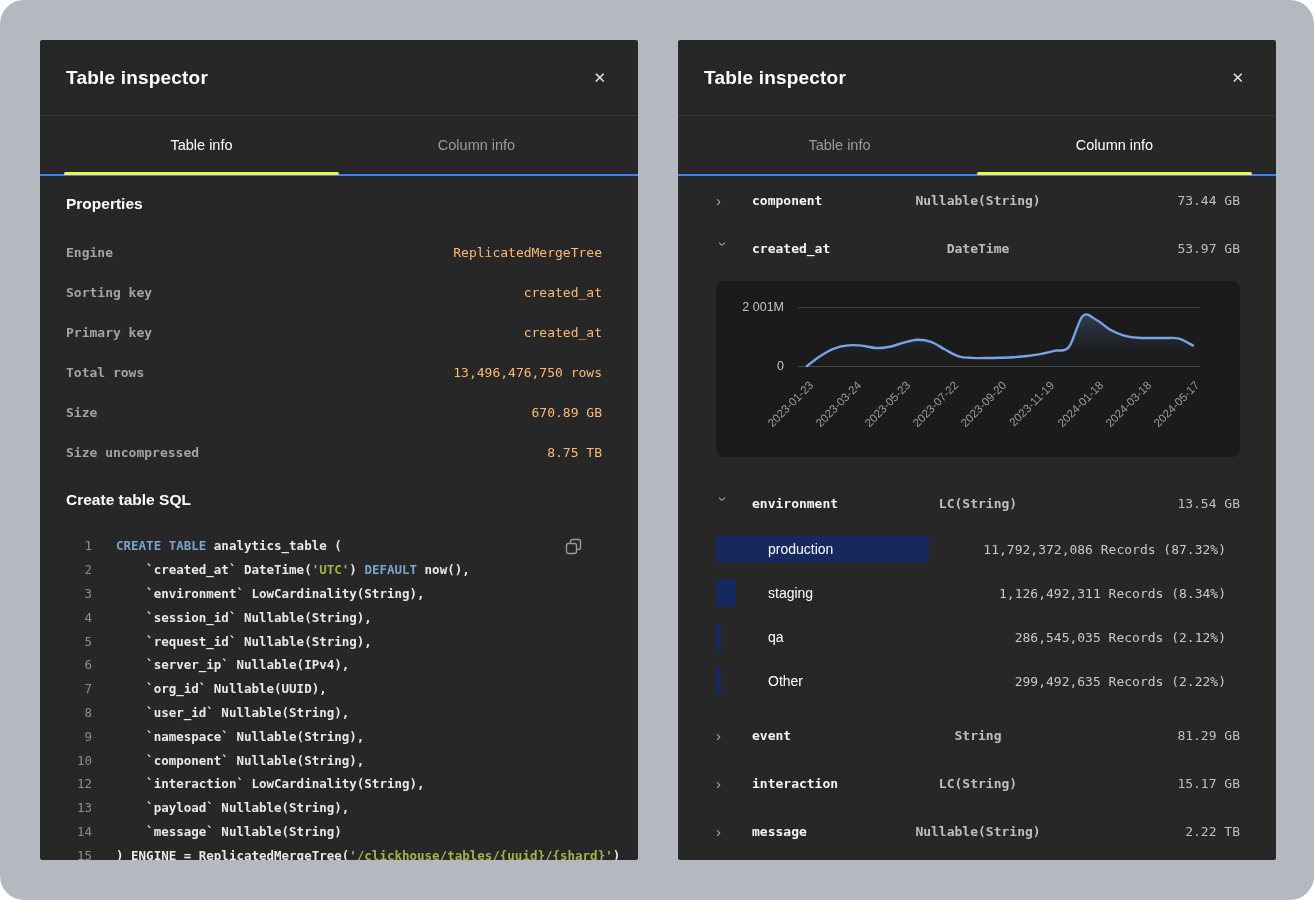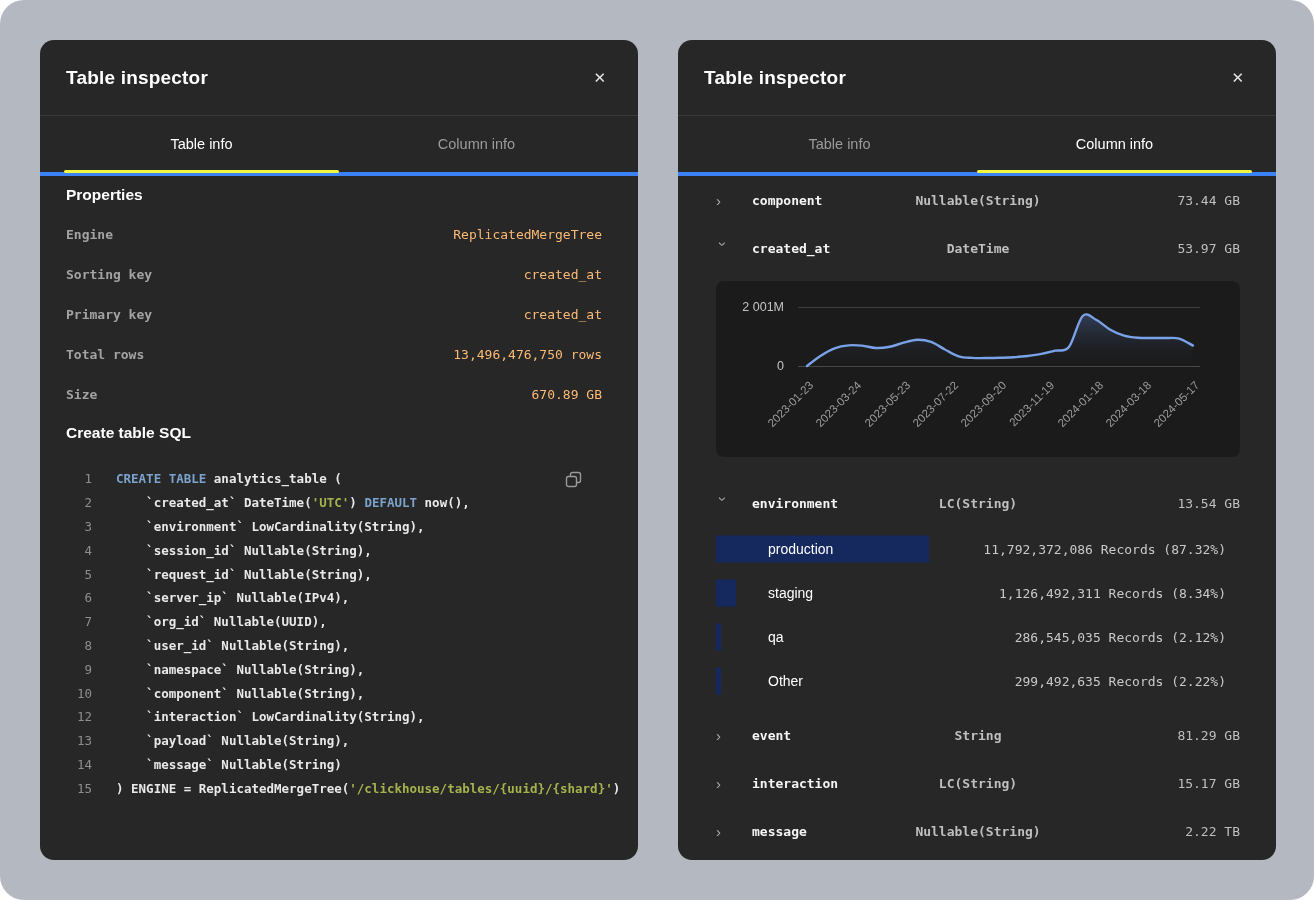--- a/index.html
+++ b/index.html
@@ -1,36 +1,36 @@
 <!DOCTYPE html>
 <html><head>
 <meta charset="utf-8">
 <style>
   * { margin:0; padding:0; box-sizing:border-box; }
   html,body { background:#ffffff; font-family:"Liberation Sans", sans-serif; }
   .screen{ position:relative; width:1314px; height:900px; background:#b4b8c1; border-radius:24px; overflow:hidden; }
 
-  .panel{ position:absolute; top:40px; width:598px; height:820px; background:#272727; border-radius:14px; overflow:hidden; }
+  .panel{ position:absolute; top:40px; width:598px; height:820px; background:#272727; border-radius:2px; overflow:hidden; }
   #panel-left{ left:40px; }
   #panel-right{ left:678px; }
 
   
   .panel-header{ height:76px; display:flex; align-items:center; justify-content:space-between; padding:0 28px 0 26px; border-bottom:1px solid #3a3a3a; }
   .panel-title{ color:#ffffff; font-size:19px; font-weight:700; letter-spacing:.2px; }
   .close-btn{ background:none; border:none; color:#e3e3e3; font-size:15px; line-height:1; cursor:pointer; padding:4px; }
 
   
-  .tabs{ height:60px; display:flex; padding:0 24px; border-bottom:4px solid #3b82f6; }
+  .tabs{ height:60px; display:flex; padding:0 24px; border-bottom:2px solid #3b82f6; }
   .tab{ flex:1; display:flex; align-items:center; justify-content:center; position:relative; font-size:14.5px; color:#9b9b9e; cursor:pointer; }
   .tab.active{ color:#ffffff; }
   .tab.active::after{ content:""; position:absolute; left:0; right:0; bottom:-1px; height:3px; background:#f2f440; border-radius:2px; }
 
   
   .left-body{ padding:0 36px 0 26px; }
-  .section-heading{ margin:9px 0; line-height:20px; font-size:15.5px; font-weight:700; color:#ffffff; }
+  .section-heading{ margin:18px 0; line-height:20px; font-size:15.5px; font-weight:700; color:#ffffff; }
   .prop-row{ height:40px; display:flex; align-items:center; justify-content:space-between; }
   .prop-label{ font-family:"DejaVu Sans Mono", monospace; font-size:13px; font-weight:700; color:#a3a3a3; }
   .prop-value{ font-family:"DejaVu Sans Mono", monospace; font-size:13px; color:#fdba74; }
 
   .code-block{ position:relative; margin-top:24px; }
   .copy-btn{ position:absolute; top:2px; right:18px; background:none; border:none; cursor:pointer; padding:2px; }
   .code-line{ display:flex; height:23.8px; align-items:center; }
   .code-ln{ width:26px; text-align:right; margin-right:24px; font-family:"DejaVu Sans Mono", monospace; font-size:12.5px; color:#8e8e8e; flex:none; }
   .code-text{ font-family:"DejaVu Sans Mono", monospace; font-size:12.5px; font-weight:700; color:#e9e9ea; white-space:pre; }
   .tok-kw{ color:#7ba3cd; }
@@ -97,20 +97,24 @@
             <span class="prop-label">Primary key</span>
             <span class="prop-value">created_at</span>
           </div>
           <div class="prop-row">
             <span class="prop-label">Total rows</span>
             <span class="prop-value">13,496,476,750 rows</span>
           </div>
           <div class="prop-row">
             <span class="prop-label">Size</span>
             <span class="prop-value">670.89 GB</span>
+          </div>
+          <div class="prop-row">
+            <span class="prop-label">Size uncompressed</span>
+            <span class="prop-value">8.75 TB</span>
           </div>
         </div>
       <div class="section-heading">Create table SQL</div>
       <div class="code-block">
         <button class="copy-btn">
           <svg width="17" height="17" viewBox="0 0 17 17">
             <rect x="5.5" y="1.5" width="10" height="10" rx="2" fill="none" stroke="#9a9a9a" stroke-width="1.4"></rect>
             <rect x="1.5" y="5.5" width="10" height="10" rx="2" fill="#272727" stroke="#9a9a9a" stroke-width="1.4"></rect>
           </svg>
         </button>

